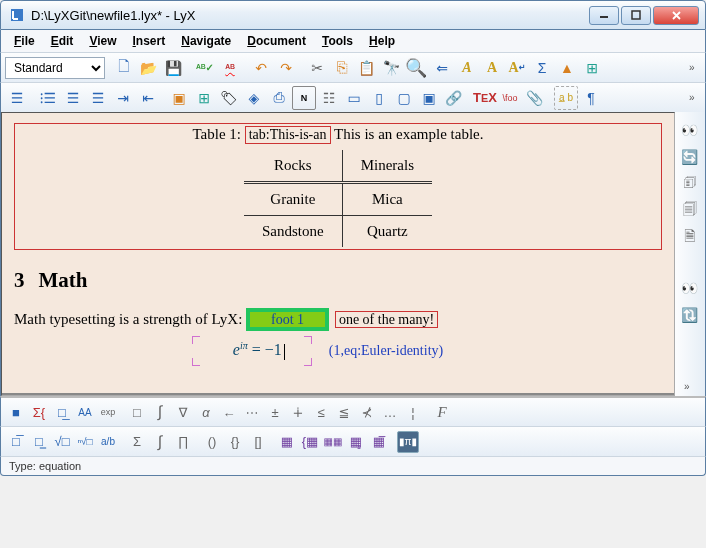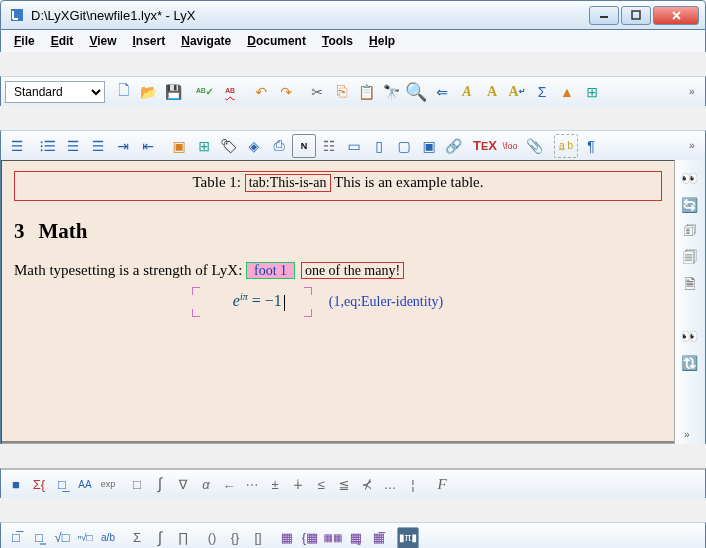--- a/index.html
+++ b/index.html
@@ -13,21 +13,21 @@
   .winbtn { width: 30px; height: 19px; border: 1px solid #6a8fb5; border-radius: 3px; display: flex; align-items: center; justify-content: center; cursor: pointer; }
   .winbtn.min, .winbtn.max { background: linear-gradient(#eaf3fb, #c5daf0); }
   .winbtn.close { width: 46px; background: linear-gradient(#f5a09a, #d9453a); }
   
   
   .menubar { height: 22px; background: #f5f7fa; border-left: 1px solid #5a7ea3; border-right: 1px solid #5a7ea3; display: flex; align-items: center; padding: 0 6px; gap: 2px; font-weight: bold; }
   .menuitem { padding: 2px 7px; cursor: pointer; }
   .menuitem .u { text-decoration: underline; }
   
   
-  .toolbar { height: 30px; background: linear-gradient(#fcfdfe, #e6eef6); border-left: 1px solid #5a7ea3; border-right: 1px solid #5a7ea3; border-top: 1px solid #ccd6e0; display: flex; align-items: center; padding: 0 4px; gap: 1px; margin-top: 24px; }
+  .toolbar { height: 30px; background: linear-gradient(#fcfdfe, #e6eef6); border-left: 1px solid #5a7ea3; border-right: 1px solid #5a7ea3; border-top: 1px solid #ccd6e0; display: flex; align-items: center; padding: 0 4px; gap: 1px; }
   .toolbar.bottom { background: linear-gradient(#fcfdfe, #e6eef6); }
   .tb-sep { width: 5px; }
   .tb-btn { width: 24px; height: 24px; display: flex; align-items: center; justify-content: center; border-radius: 2px; cursor: pointer; font-size: 14px; }
   .tb-btn.small { width: 22px; height: 22px; font-size: 13px; }
   .tb-btn.active { background: #c8dcf0; border: 1px solid #8ab; }
   .style-combo { width: 100px; height: 22px; border: 1px solid #9ab; background: #fff; font-size: 12px; padding: 0 4px; margin-right: 6px; }
   .chev { width: 12px; font-size: 10px; color: #555; cursor: pointer; margin-left: auto; }
   
   
   .mainarea { display: flex; border-left: 1px solid #5a7ea3; border-right: 1px solid #5a7ea3; height: 284px; }
@@ -39,21 +39,21 @@
   .datatable { margin: 0 auto; border-collapse: collapse; }
   .datatable td { border: 1px solid #333; padding: 7px 18px; text-align: center; font-size: 15px; }
   .datatable tr:nth-child(1) td { border-top: none; border-bottom: 3px double #333; }
   .datatable td:first-child { border-left: none; }
   .datatable td:last-child { border-right: none; }
   .datatable tr:last-child td { border-bottom: none; }
   
   .sechead { font-size: 21px; font-weight: bold; margin: 18px 0 18px 0; }
   .sechead .secnum { margin-right: 14px; }
   .para { font-size: 15px; }
-  .footref { background: #f9a8d4; border: 1px solid #22c55e; padding: 0 7px; color: #14a; font-size: 14px; }
+  .footref { background: #84cc16; border: 4px solid #22c55e; padding: 0 21px; color: #14a; font-size: 14px; }
   .margnote { border: 1px solid #c33; padding: 0 3px; font-size: 14px; margin-left: 2px; }
   
   .matheq { position: relative; margin-top: 12px; text-align: center; font-family: Georgia, serif; font-style: italic; font-size: 16px; }
   .corner { position: absolute; width: 8px; height: 8px; border: 1px solid #d070d0; }
   .corner.tl { border-right: none; border-bottom: none; }
   .corner.tr { border-left: none; border-bottom: none; }
   .corner.bl { border-right: none; border-top: none; }
   .corner.br { border-left: none; border-top: none; }
   .eqlabel { color: #2040c0; font-style: normal; margin-left: 40px; font-size: 14px; }
   .cursor { display: inline-block; width: 1px; height: 16px; background: #000; vertical-align: middle; margin-left: 2px; }
@@ -177,20 +177,36 @@
 </div>
 
 <div class="mainarea">
   <div class="docscroll">
     <div class="document">
       <div class="redbox">
         <div class="caption">
           <span>Table 1: </span>
           <span class="labeltag">tab:This-is-an</span><span> This is an example table.</span>
         </div>
+        <table class="datatable">
+          <tbody>
+              <tr>
+                <td>Rocks</td>
+                <td>Minerals</td>
+              </tr>
+          <tr>
+                <td>Granite</td>
+                <td>Mica</td>
+              </tr>
+          <tr>
+                <td>Sandstone</td>
+                <td>Quartz</td>
+              </tr>
+        </tbody>
+          </table>
       </div>
       <div class="sechead">
         <span class="secnum">3</span><span>Math</span>
       </div>
       <div class="para">
         <span>Math typesetting is a strength of LyX:</span>
         <span class="footref">foot 1</span>
         <span class="margnote">one of the many!</span>
       </div>
       <div class="matheq">

